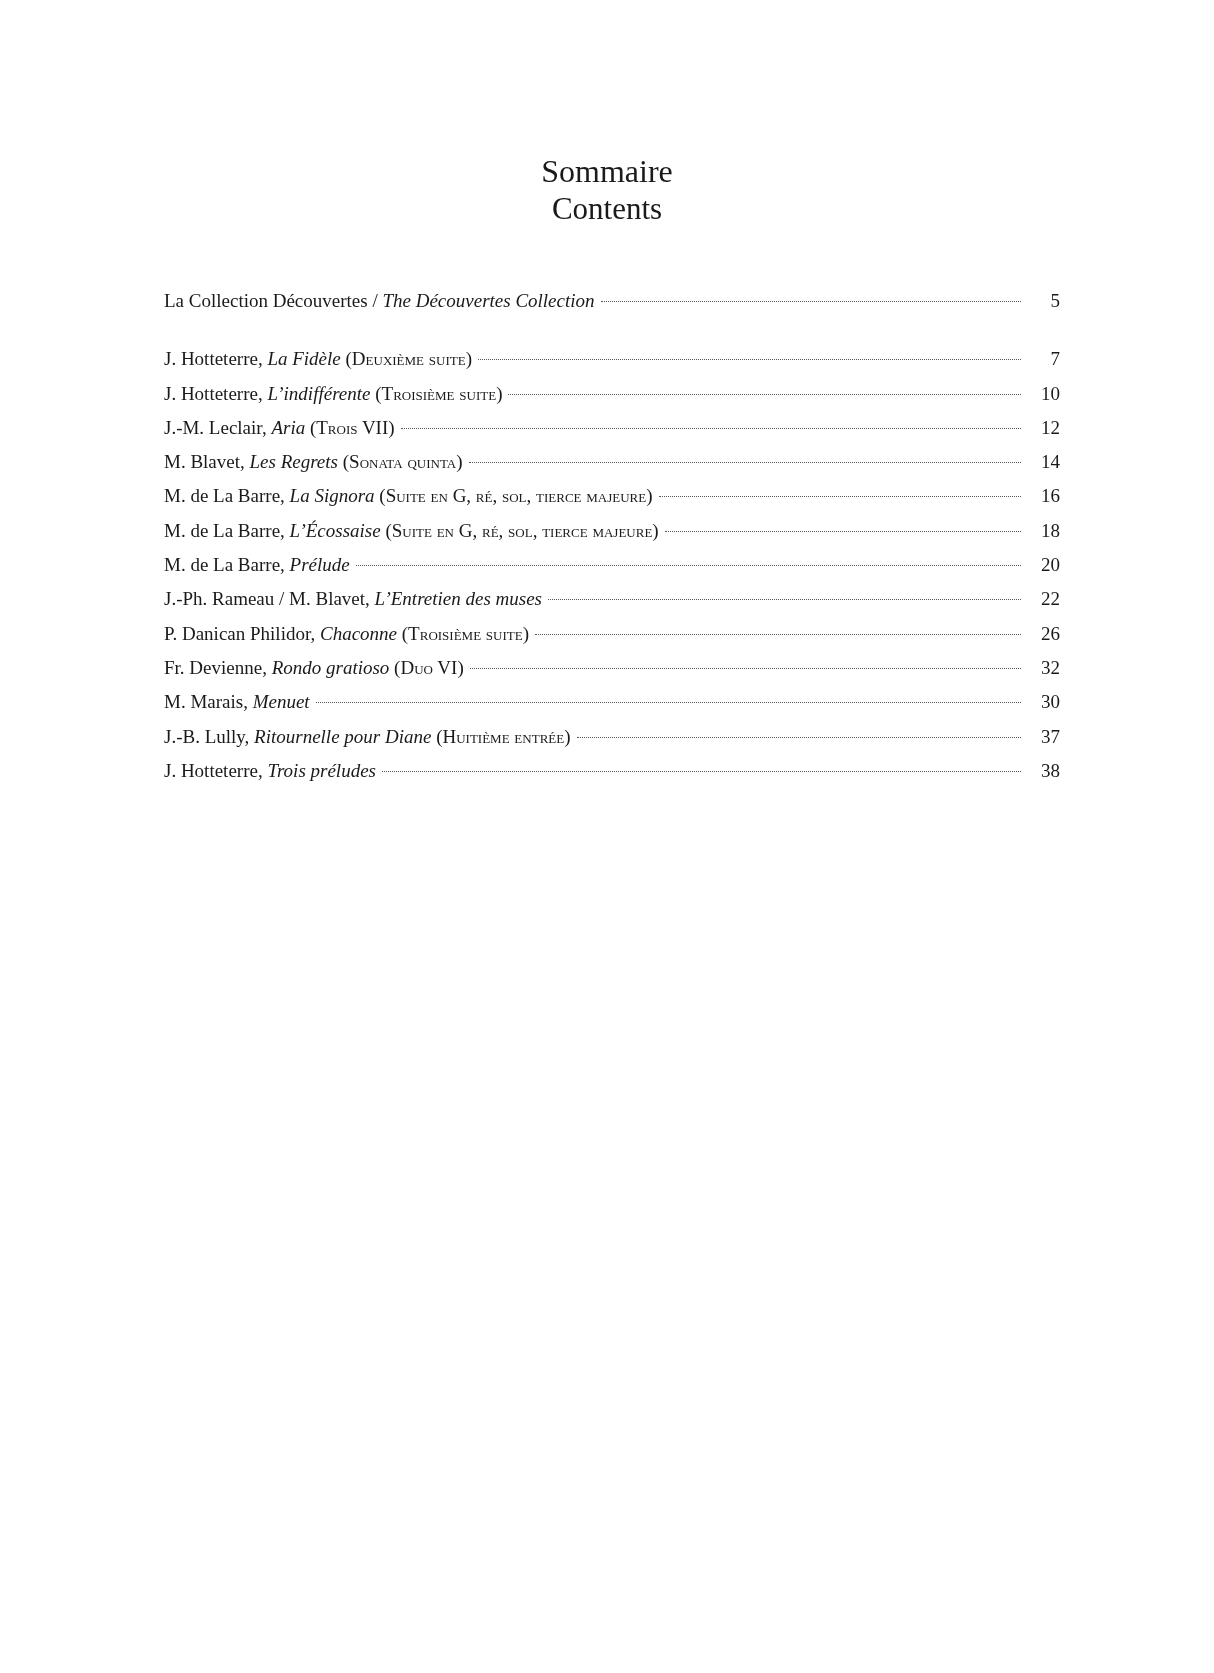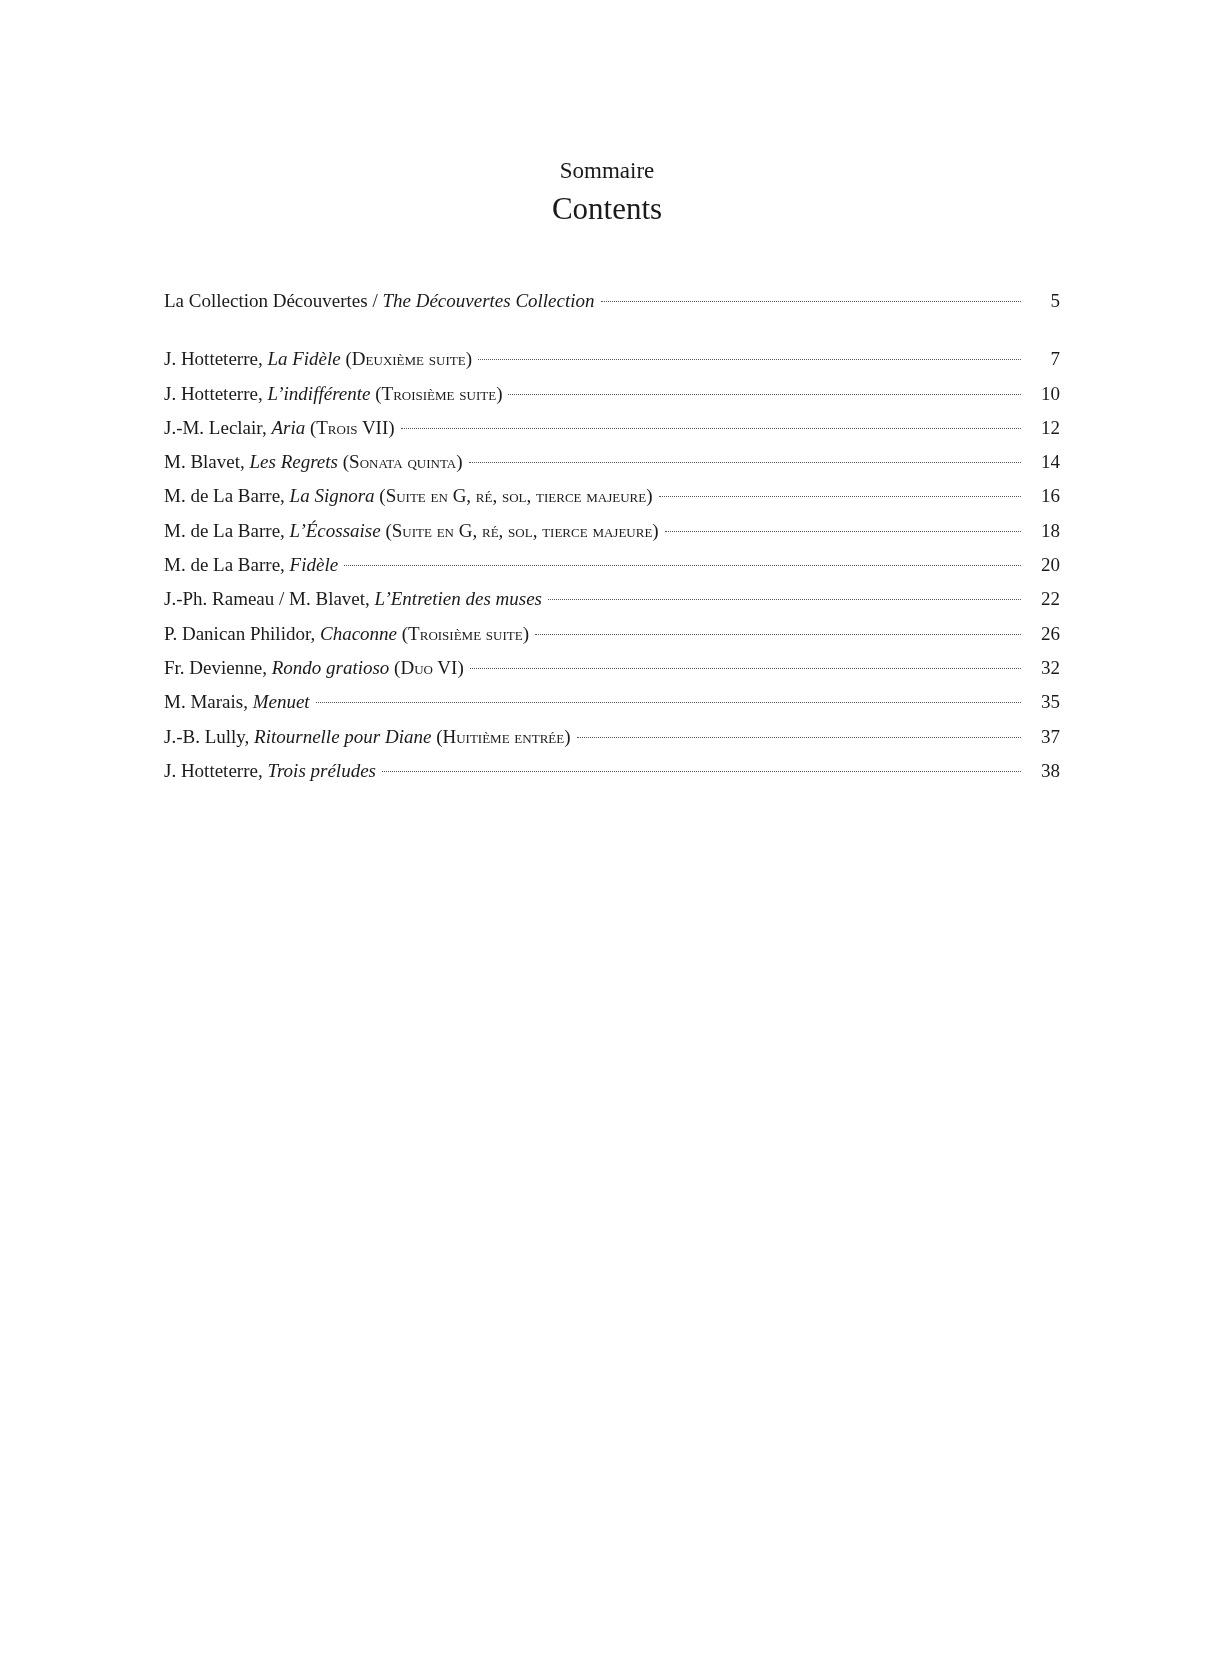--- a/index.html
+++ b/index.html
@@ -16,21 +16,21 @@
       overflow: hidden;
     }
     .title-block {
       position: absolute;
       top: 152px;
       left: 0;
       width: 1214px;
       text-align: center;
     }
     .title-fr {
-      font-size: 23px;
+      font-size: 32px;
       line-height: 38px;
       font-weight: normal;
       margin: 0;
     }
     .title-en {
       font-size: 31px;
       line-height: 38px;
       margin: 0;
     }
     .toc {
@@ -106,21 +106,21 @@
       <span class="toc-text"><span>M. de La Barre, </span><span class="it">La Signora</span> <span class="sc">(Suite en G, ré, sol, tierce majeure)</span></span>
       <span class="leader"></span>
       <span class="page-num">16</span>
     </div>
     <div class="toc-row">
       <span class="toc-text"><span>M. de La Barre, </span><span class="it">L’Écossaise</span> <span class="sc">(Suite en G, ré, sol, tierce majeure)</span></span>
       <span class="leader"></span>
       <span class="page-num">18</span>
     </div>
     <div class="toc-row">
-      <span class="toc-text"><span>M. de La Barre, </span><span class="it">Fidèle</span></span>
+      <span class="toc-text"><span>M. de La Barre, </span><span class="it">Prélude</span></span>
       <span class="leader"></span>
       <span class="page-num">20</span>
     </div>
     <div class="toc-row">
       <span class="toc-text"><span>J.-Ph. Rameau / M. Blavet, </span><span class="it">L’Entretien des muses</span></span>
       <span class="leader"></span>
       <span class="page-num">22</span>
     </div>
     <div class="toc-row">
       <span class="toc-text"><span>P. Danican Philidor, </span><span class="it">Chaconne</span> <span class="sc">(Troisième suite)</span></span>
@@ -128,21 +128,21 @@
       <span class="page-num">26</span>
     </div>
     <div class="toc-row">
       <span class="toc-text"><span>Fr. Devienne, </span><span class="it">Rondo gratioso</span> <span class="sc">(Duo VI)</span></span>
       <span class="leader"></span>
       <span class="page-num">32</span>
     </div>
     <div class="toc-row">
       <span class="toc-text"><span>M. Marais, </span><span class="it">Menuet</span></span>
       <span class="leader"></span>
-      <span class="page-num">35</span>
+      <span class="page-num">30</span>
     </div>
     <div class="toc-row">
       <span class="toc-text"><span>J.-B. Lully, </span><span class="it">Ritournelle pour Diane</span> <span class="sc">(Huitième entrée)</span></span>
       <span class="leader"></span>
       <span class="page-num">37</span>
     </div>
     <div class="toc-row">
       <span class="toc-text"><span>J. Hotteterre, </span><span class="it">Trois préludes</span></span>
       <span class="leader"></span>
       <span class="page-num">38</span>

